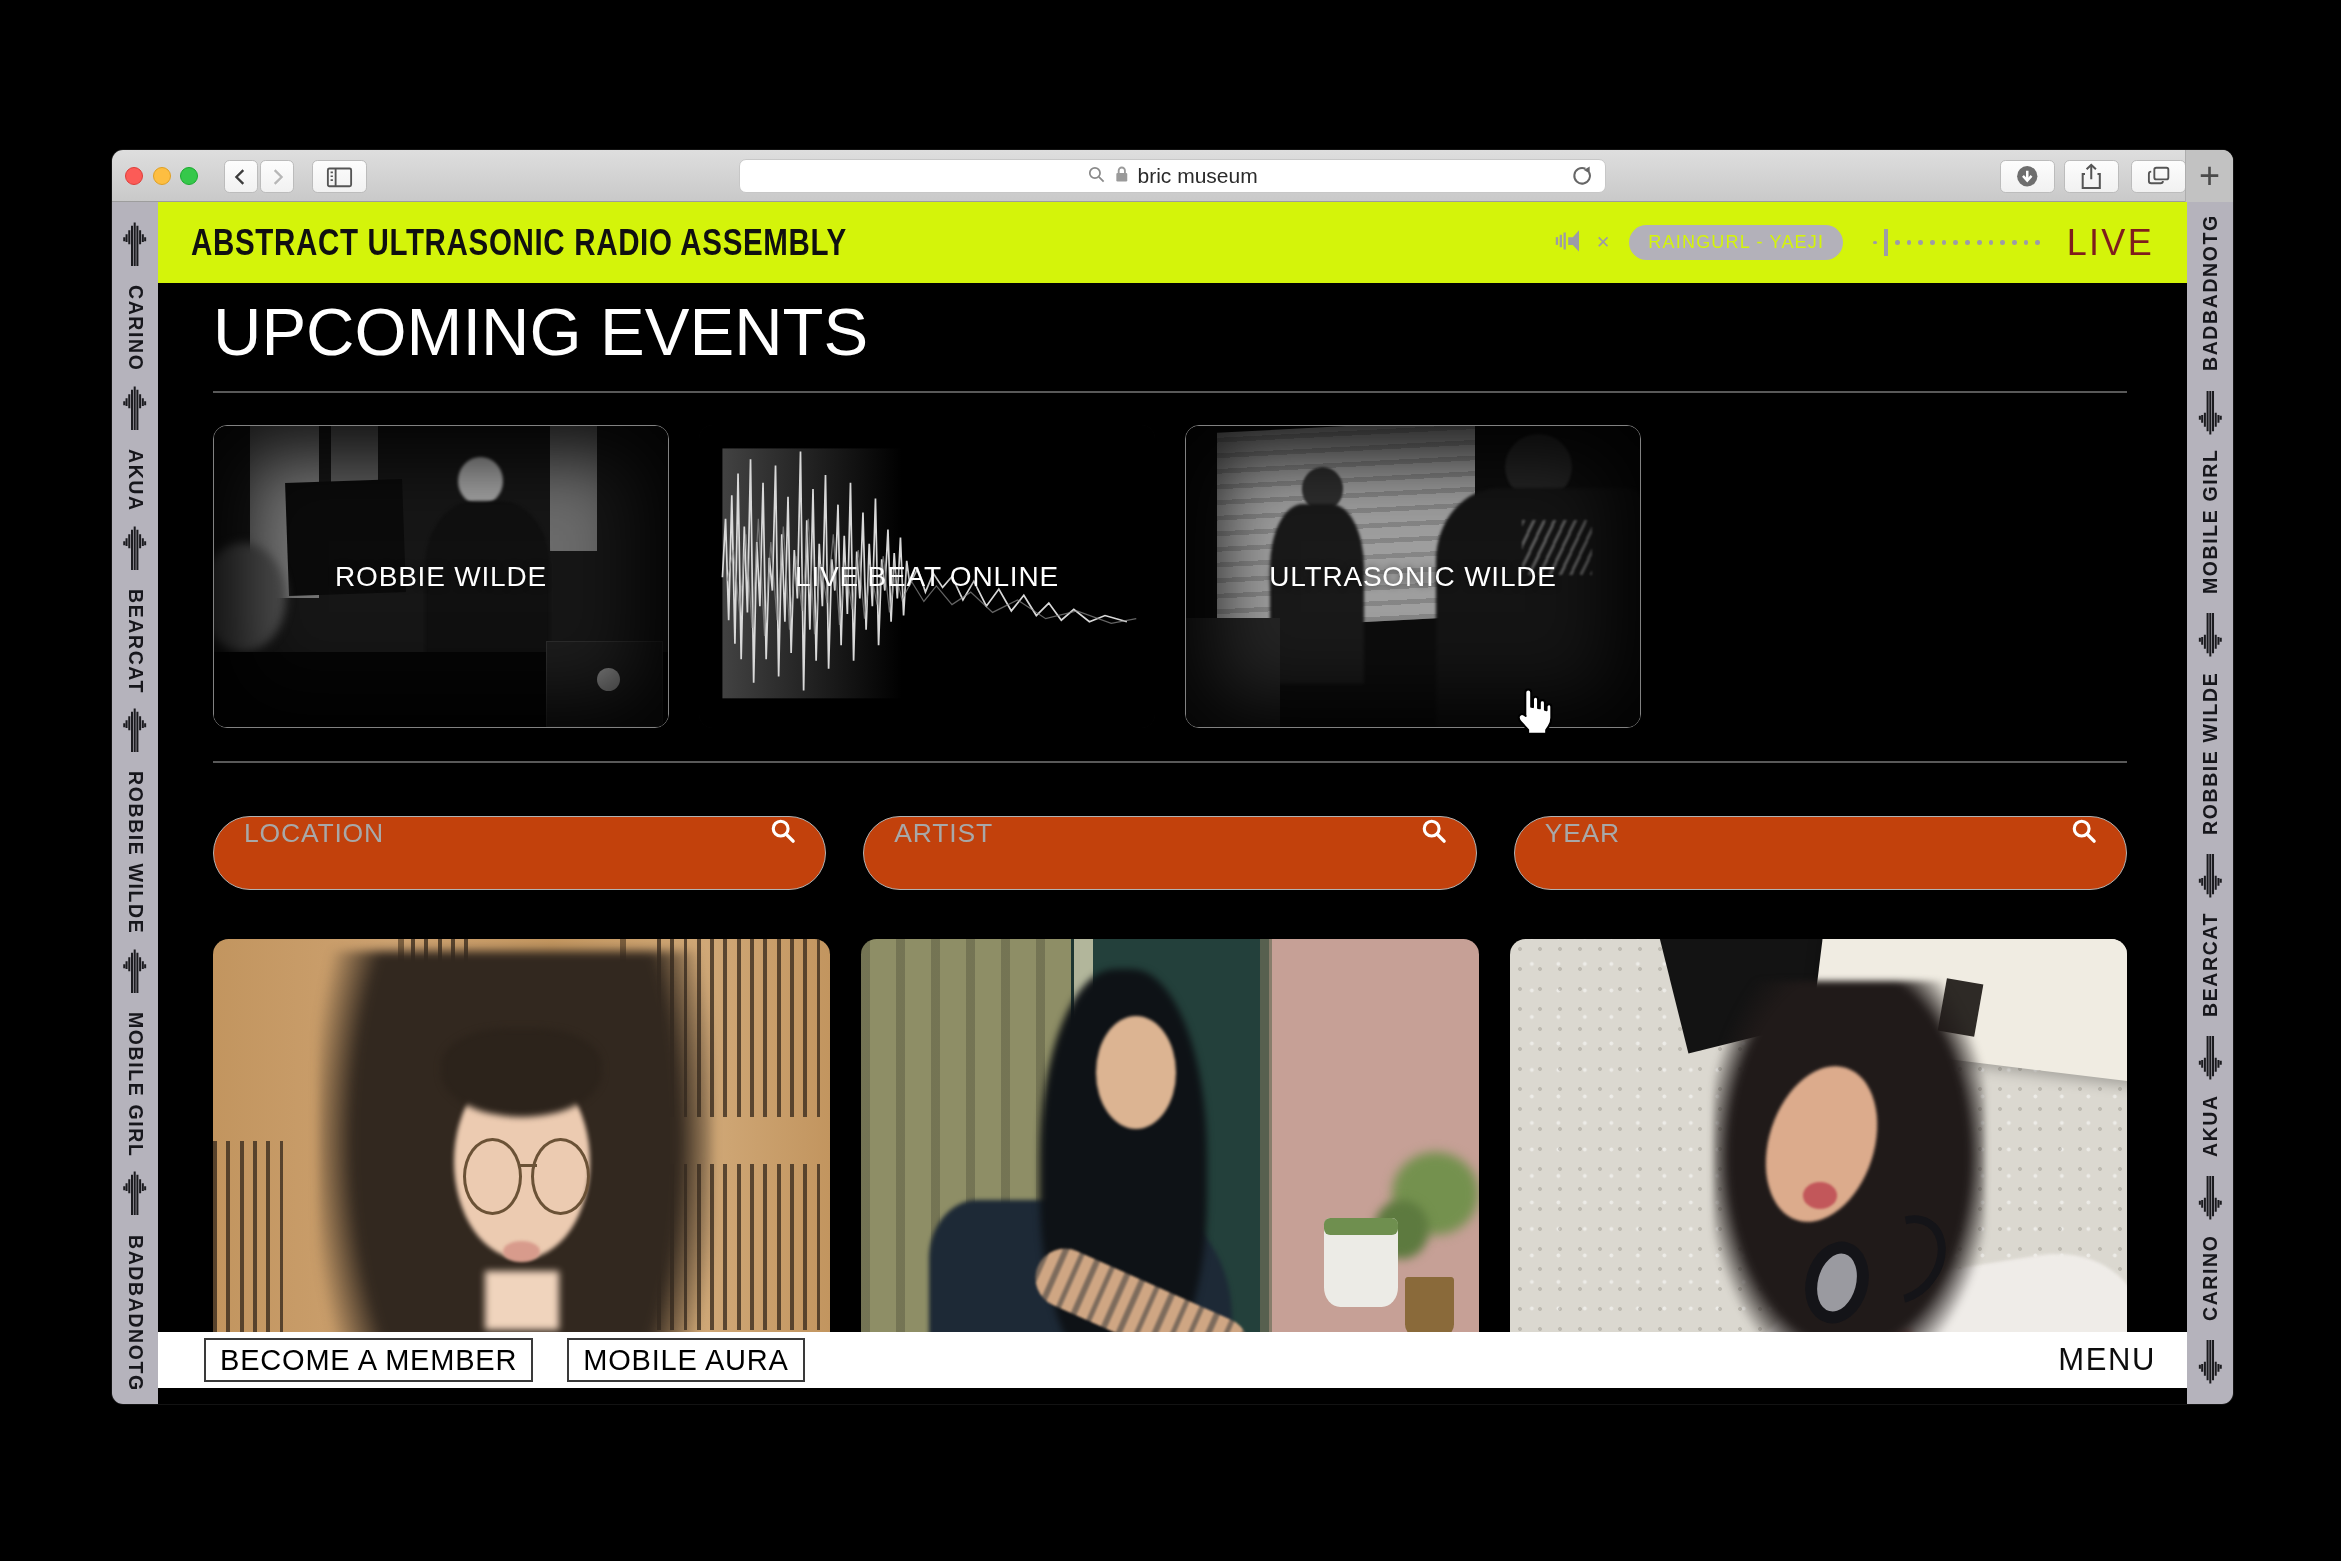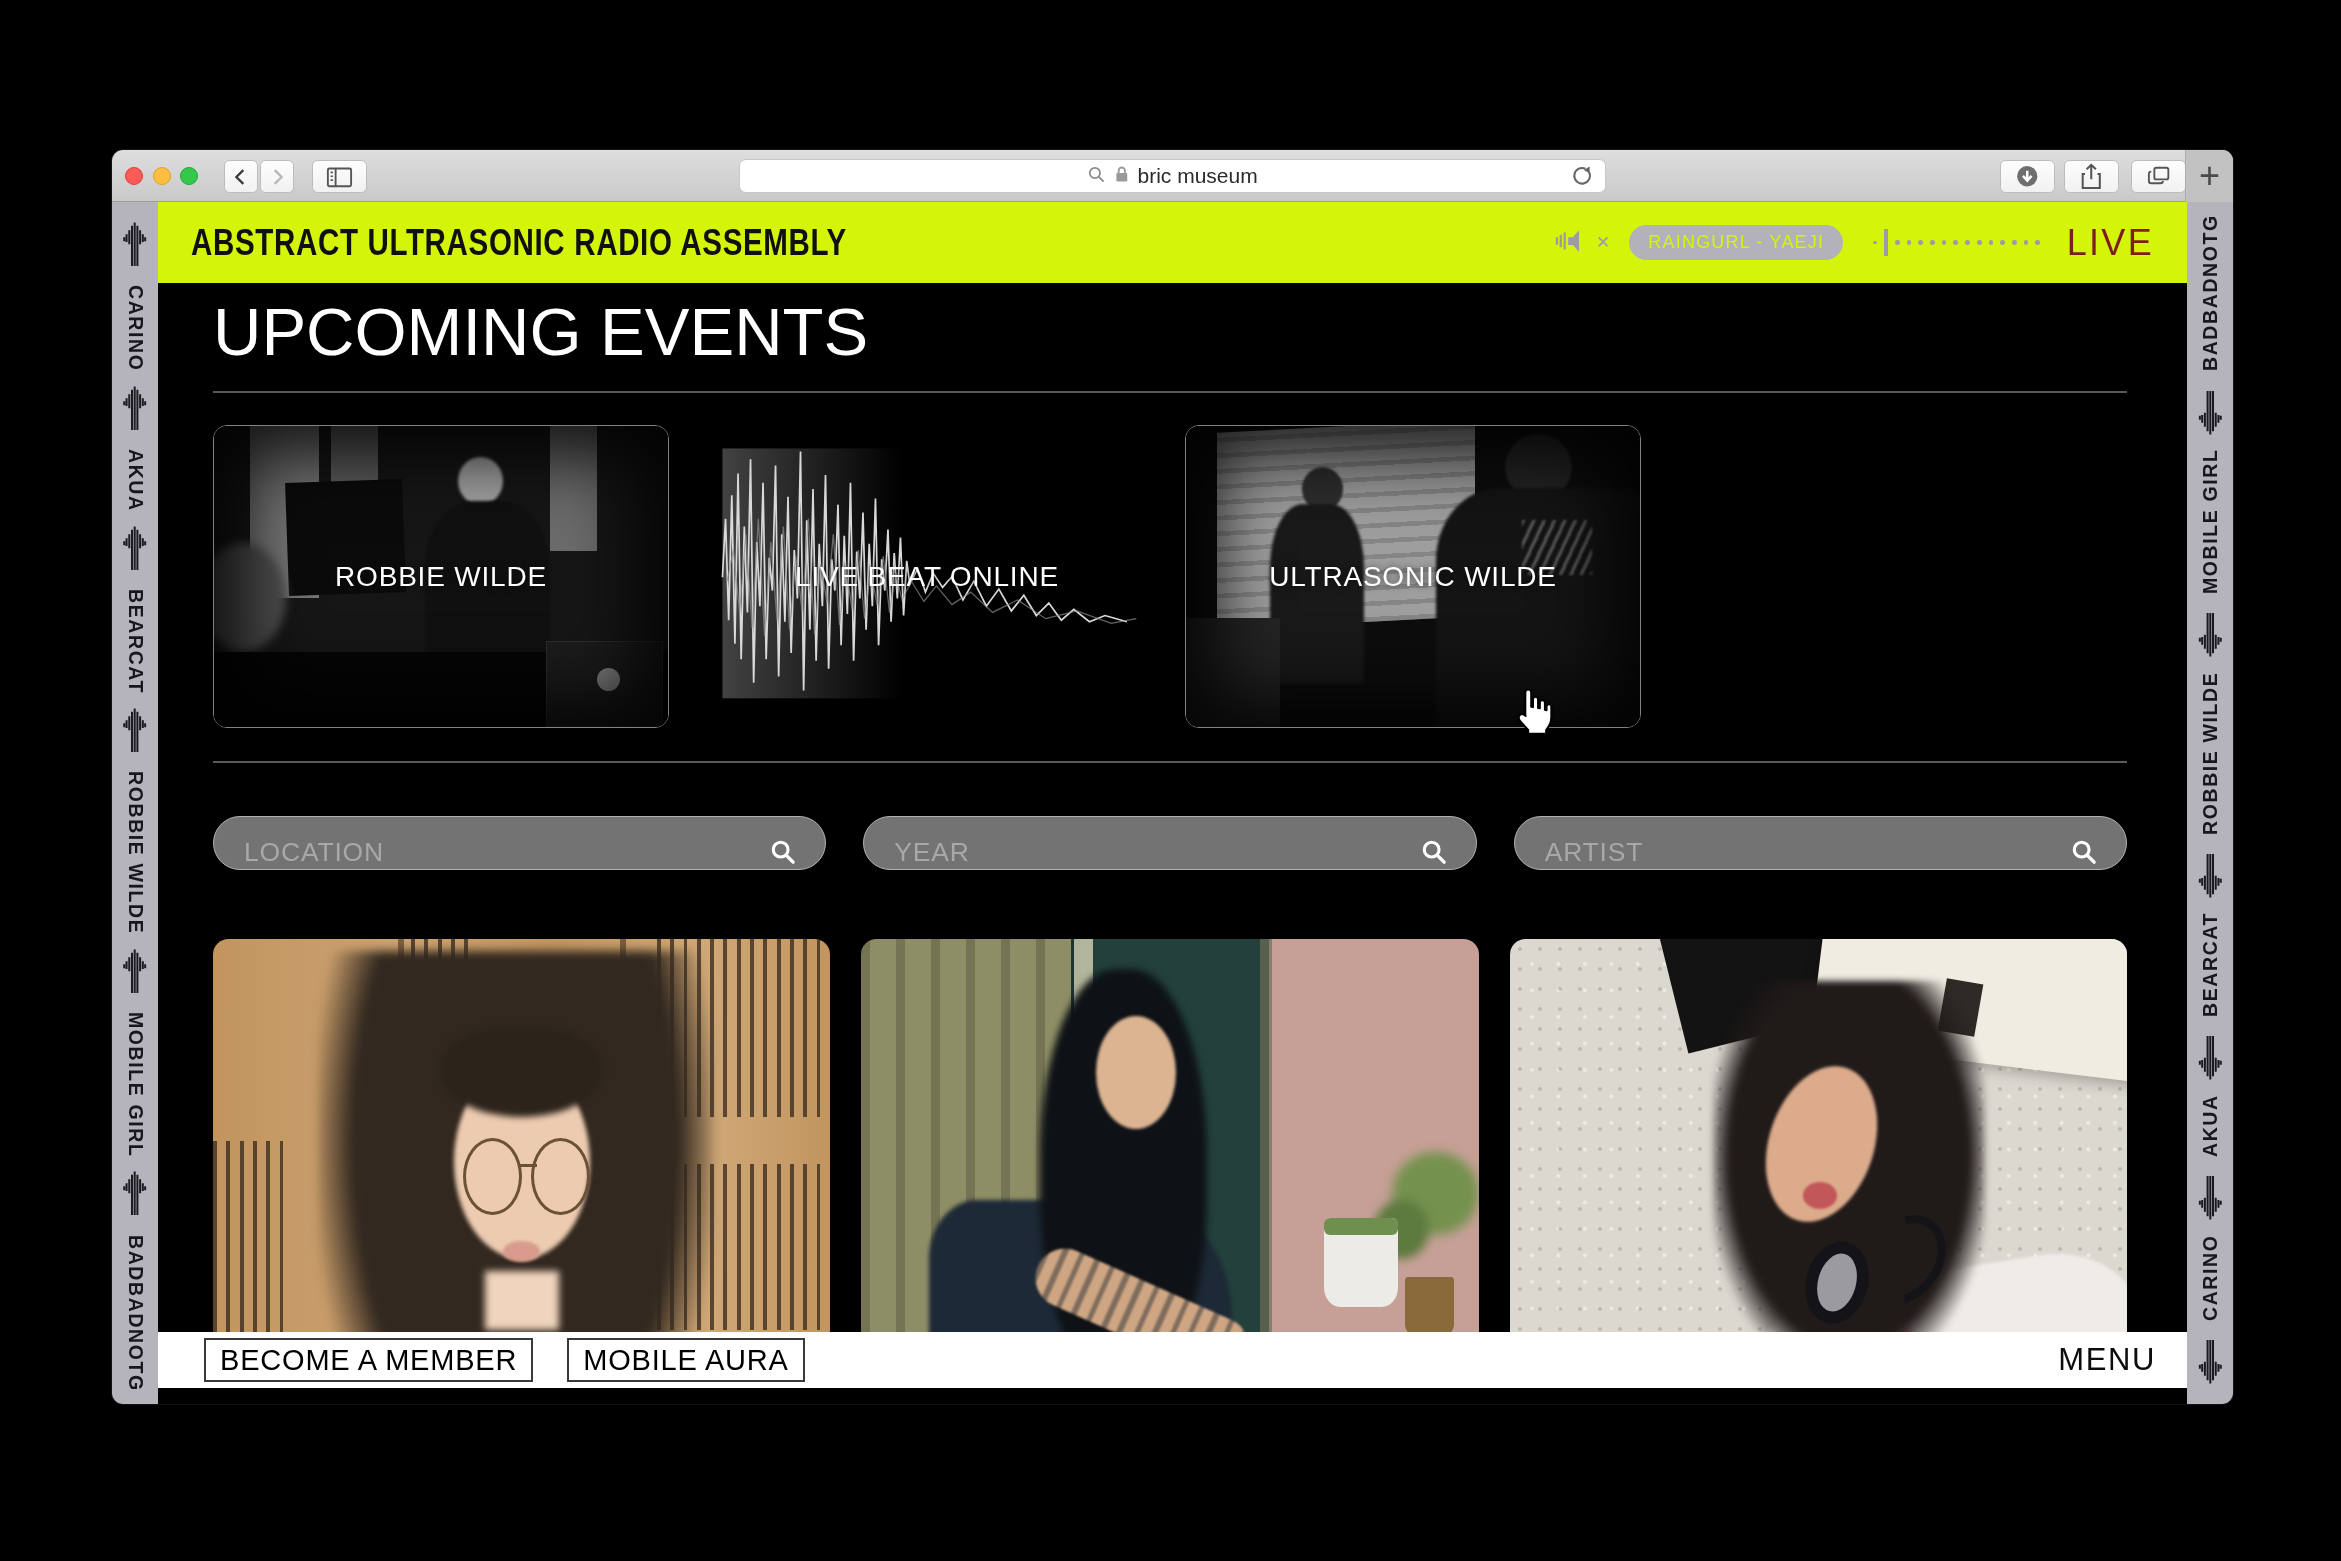--- a/index.html
+++ b/index.html
@@ -110,22 +110,22 @@
   .art-us .b1{left:84px;top:78px;width:94px;height:180px;background:#191919;border-radius:35% 35% 0 0;filter:blur(1.6px);}
   .art-us .h2x{left:319px;top:7.8px;width:67px;height:66px;background:#242424;border-radius:50%;filter:blur(0.8px);}
   .art-us .b2{left:250px;top:62px;width:211px;height:242px;background:#141414;border-radius:30% 10% 0 0;filter:blur(1.6px);}
   .art-us .gfx{left:336px;top:94px;width:70px;height:55px;background:
      repeating-linear-gradient(115deg,rgba(220,220,220,.5) 0 3.1px,transparent 3.1px 9.4px);filter:blur(0.8px);opacity:.7;}
   .art-us .shelf{left:0;bottom:0;width:94px;height:109px;background:#242424;}
   .art-us .vig{inset:0;box-shadow:inset 0 0 70px 31px rgba(0,0,0,.85);}
 
   
   .filters{position:absolute;top:614px;left:0;width:100%;display:flex;gap:37px;}
-  .filter{flex:1;height:54px;border:1.6px solid #b2b2b2;border-radius:780px;background:#737373;
-          display:flex;align-items:flex-end;padding:0 28px;}
+  .filter{flex:1;height:74px;border:1.6px solid #b2b2b2;border-radius:780px;background:#c2410c;
+          display:flex;align-items:flex-start;padding:0 28px;}
   .filter input{flex:1;background:transparent;border:none;outline:none;color:#ddd;
           font-size:26.5px;letter-spacing:0.8px;font-family:"Liberation Sans",sans-serif;}
   .filter input::placeholder{color:#a8a8a8;opacity:1;}
   .mag{flex:none;}
 
   
   .photos{position:absolute;top:737px;left:0;width:100%;height:393px;display:flex;gap:31px;overflow:hidden;}
   .photo{flex:1;height:593px;border-radius:15.6px;position:relative;overflow:hidden;}
   .photo div{position:absolute;}
 
@@ -396,30 +396,30 @@
         <div class="filter">
           <input type="text" placeholder="LOCATION" style="">
           <span class="mag">
             <svg width="28" height="28" viewBox="0 0 36 36">
                 <circle cx="15" cy="15" r="9.5" fill="none" stroke="#fff" stroke-width="4"></circle>
                 <line x1="22" y1="22" x2="31" y2="31" stroke="#fff" stroke-width="4.4" stroke-linecap="round"></line>
               </svg>
           </span>
         </div>
         <div class="filter">
-          <input type="text" placeholder="YEAR" style="">
+          <input type="text" placeholder="ARTIST" style="">
           <span class="mag">
             <svg width="28" height="28" viewBox="0 0 36 36">
                 <circle cx="15" cy="15" r="9.5" fill="none" stroke="#fff" stroke-width="4"></circle>
                 <line x1="22" y1="22" x2="31" y2="31" stroke="#fff" stroke-width="4.4" stroke-linecap="round"></line>
               </svg>
           </span>
         </div>
         <div class="filter">
-          <input type="text" placeholder="ARTIST" style="">
+          <input type="text" placeholder="YEAR" style="">
           <span class="mag">
             <svg width="28" height="28" viewBox="0 0 36 36">
                 <circle cx="15" cy="15" r="9.5" fill="none" stroke="#fff" stroke-width="4"></circle>
                 <line x1="22" y1="22" x2="31" y2="31" stroke="#fff" stroke-width="4.4" stroke-linecap="round"></line>
               </svg>
           </span>
         </div>
       </div>
 
       <div class="photos">

